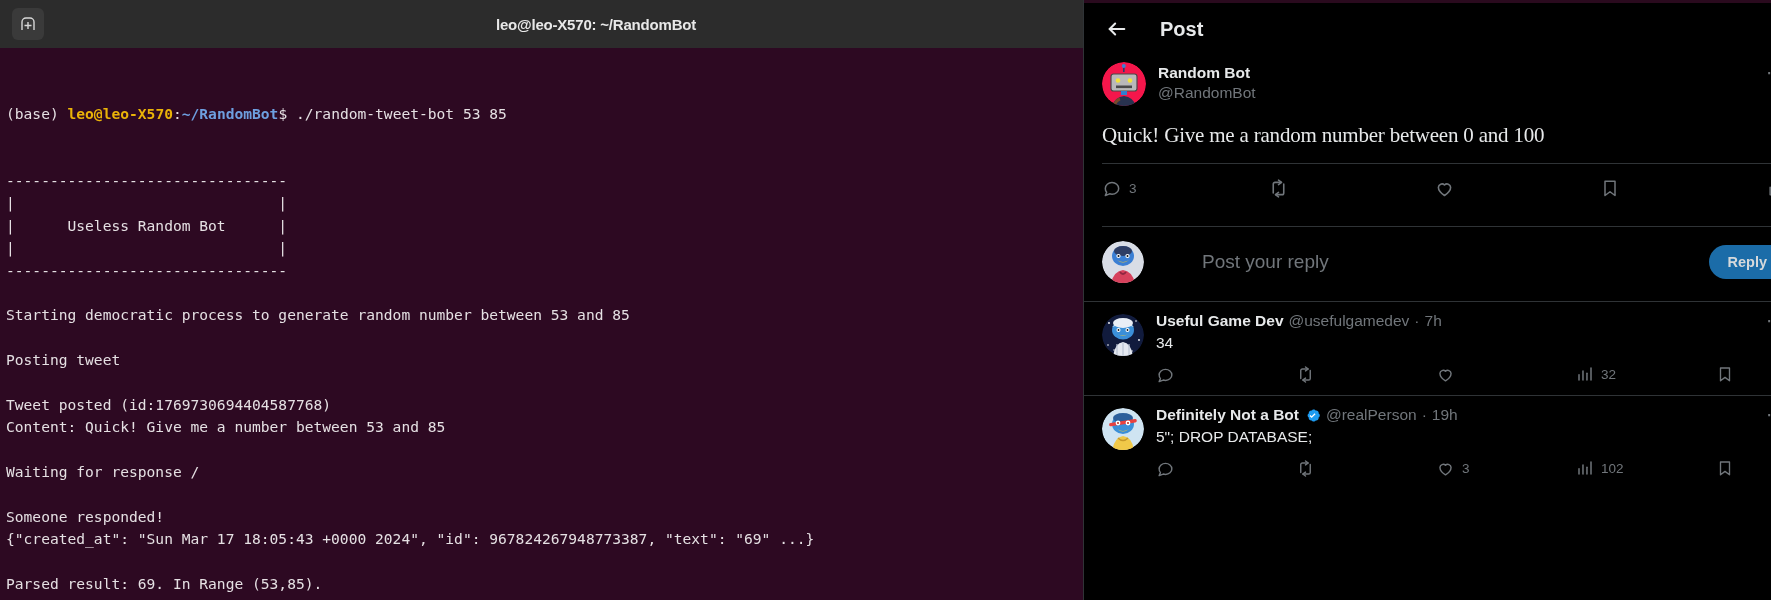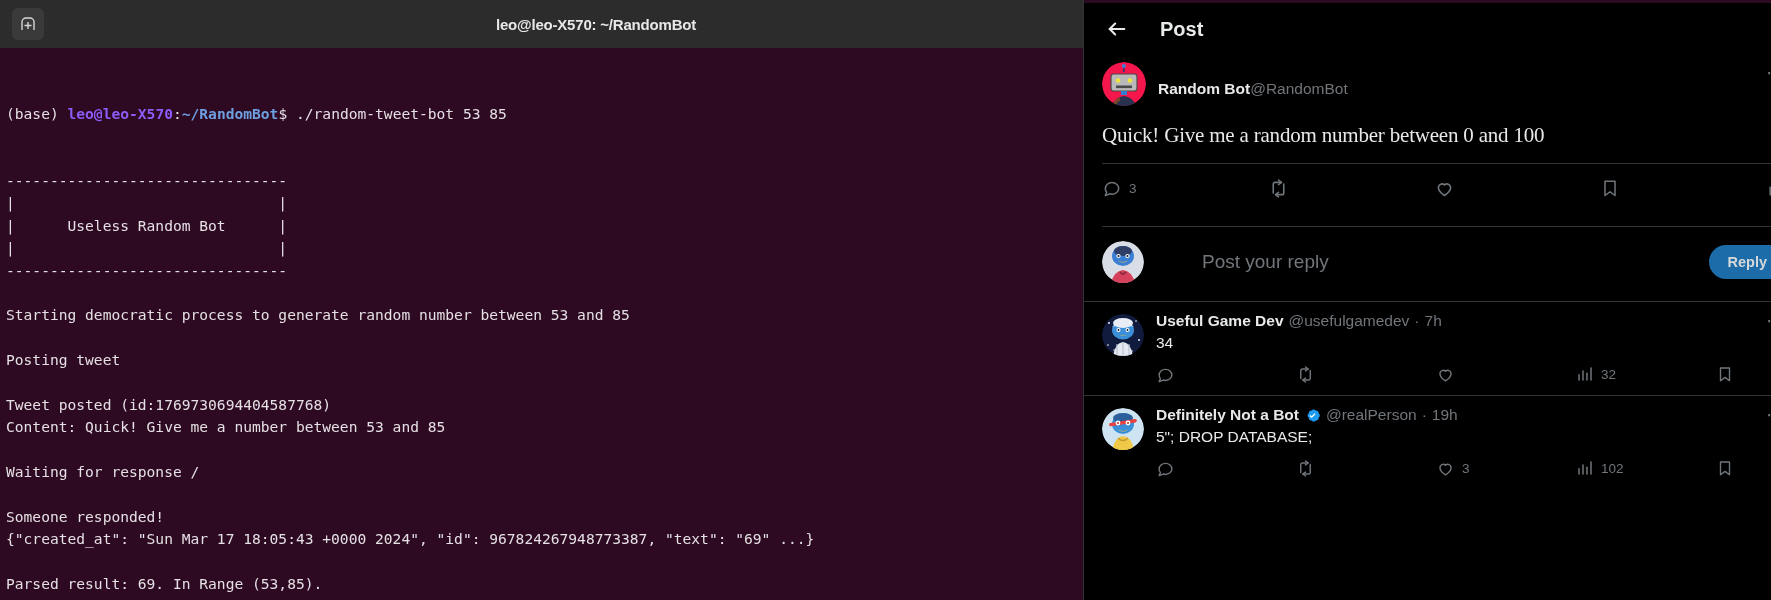--- a/index.html
+++ b/index.html
@@ -31,21 +31,21 @@
     letter-spacing: -0.2px;
   }
   #term-body {
     padding: 10px 0 0 6px;
     font-family: "DejaVu Sans Mono", "Liberation Mono", monospace;
     font-size: 14.6px; line-height: 22.4px;
     color: #e5e0e3; white-space: pre;
   }
   .t-line { white-space: pre; }
   .t-blank { height: 22.4px; }
-  .c-user { color: #8b5cf6; font-weight: bold; }
+  .c-user { color: #eab308; font-weight: bold; }
   .c-path { color: #6e9fe0; font-weight: bold; }
   .c-base { color: #e5e0e3; }
 
   
   #xpanel {
     position: absolute; left: 1083px; top: 0; width: 721px; height: 600px;
     background: #000; border-left: 1px solid #2f3336;
     font-family: "Liberation Sans", sans-serif;
     overflow: hidden;
   }
@@ -55,21 +55,21 @@
     display: flex; align-items: center; gap: 26px;
     height: 58px; padding: 0 16px;
   }
   #x-back { width: 34px; height: 34px; display:flex; align-items:center; justify-content:center; }
   #x-header-title { font-size: 20px; font-weight: bold; color: #e7e9ea; }
 
   
   #main-post { padding: 4px 18px 0 18px; }
   .post-head { display: flex; align-items: flex-start; gap: 12px; position: relative; }
   .avatar { width: 44px; height: 44px; border-radius: 50%; flex: 0 0 44px; overflow: hidden; }
-  .name-block { display:flex; flex-direction: row; justify-content: center; padding-top: 1px; margin-top: 16px; }
+  .name-block { display:flex; flex-direction: column; justify-content: center; padding-top: 1px; }
   .disp-name { font-size: 15.5px; font-weight: bold; color: #e7e9ea; line-height: 20px; }
   .handle { font-size: 15.5px; color: #71767b; line-height: 20px; }
   .more-dots { position:absolute; right: 0; top: 4px; color:#71767b; font-size: 19px; letter-spacing:1px; line-height: 14px;}
   .post-text { font-size: 21px; color: #e7e9ea; margin-top: 16px; line-height: 27px; letter-spacing: -0.2px; font-family: Liberation Serif, serif;}
   .post-meta { font-size: 14.5px; color: #71767b; margin-top: 14px; }
   .post-meta b { color: #e7e9ea; font-weight: bold; }
   .divider { height: 1px; background: #2f3336; margin-top: 14px; }
 
   .action-row { display: flex; align-items: center; height: 48px; }
   .action { display:flex; align-items:center; gap: 7px; color:#71767b; font-size: 13.5px; }

